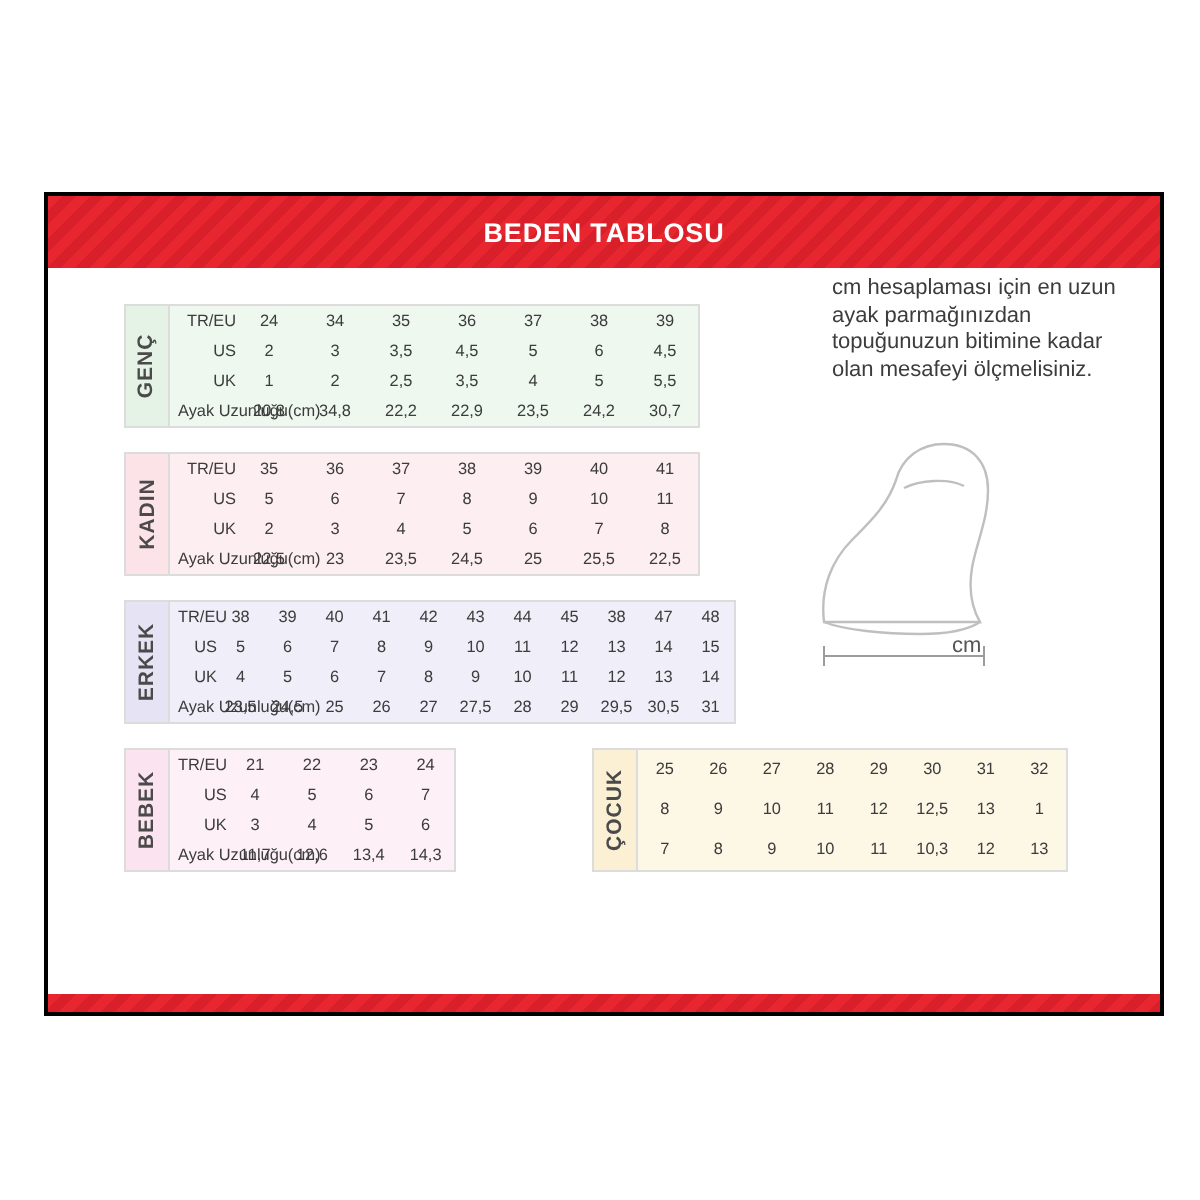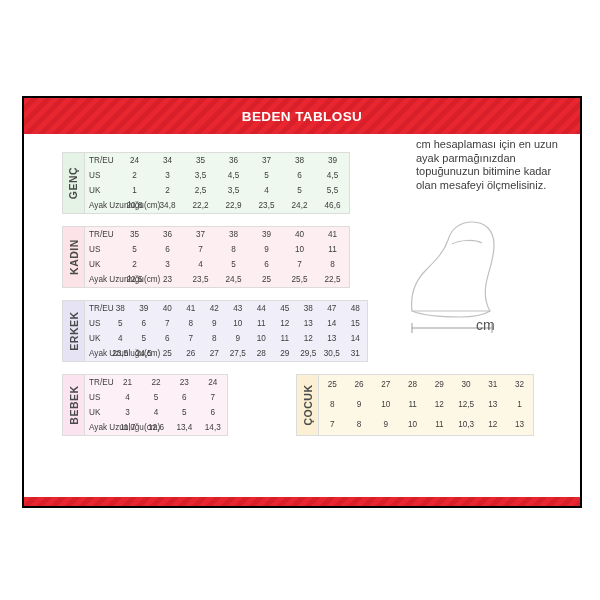--- a/index.html
+++ b/index.html
@@ -70,21 +70,21 @@
   }
   table.sz td{
     font-size:8.2px;color:#3c3c3c;
     text-align:center;
     padding:0;
     height:12px;
     line-height:12px;
     white-space:nowrap;
   }
   table.sz td.rh{
-    text-align:left;
+    text-align:right;
     padding-left:4px;
     color:#3c3c3c;
   }
 
   
   .genc{background:#eef8ef;}
   .genc .sidelabel{background:#e4f3e6;}
   .kadin{background:#fdeff1;}
   .kadin .sidelabel{background:#fbe3e7;}
   .erkek{background:#f0eff9;}
@@ -98,21 +98,21 @@
   .note{
     position:absolute;right:14px;top:4px;width:150px;
     font-size:11px;line-height:13.5px;color:#3c3c3c;
   }
   
   .footfig{
     position:absolute;left:358px;top:82px;width:190px;height:130px;
   }
   .cmlabel{
     position:absolute;left:452px;top:183px;
-    font-size:14px;color:#555;
+    font-size:11px;color:#555;
   }
   .pos-genc{left:38px;top:18px;width:288px;height:62px;}
   .pos-kadin{left:38px;top:92px;width:288px;height:62px;}
   .pos-erkek{left:38px;top:166px;width:306px;height:62px;}
   .pos-bebek{left:38px;top:240px;width:166px;height:62px;}
   .pos-cocuk{left:272px;top:240px;width:238px;height:62px;}
 </style>
 </head>
 <body>
 
@@ -163,21 +163,21 @@
               <td>5,5</td>
             </tr>
             <tr>
               <td class="rh">Ayak Uzunluğu(cm)</td>
               <td>20,8</td>
               <td>34,8</td>
               <td>22,2</td>
               <td>22,9</td>
               <td>23,5</td>
               <td>24,2</td>
-              <td>46,6</td>
+              <td>30,7</td>
             </tr>
           </tbody>
             </table>
         </div>
       </div>
 
       <div class="block kadin pos-kadin">
         <div class="sidelabel">
           <span>KADIN</span>
         </div>

